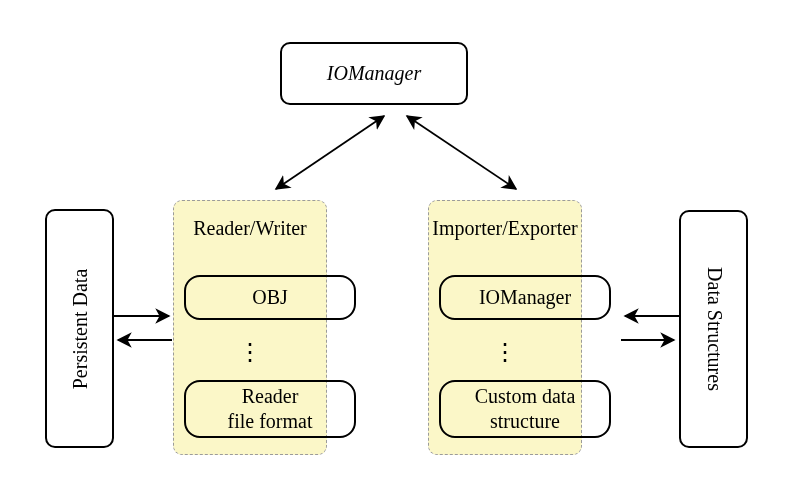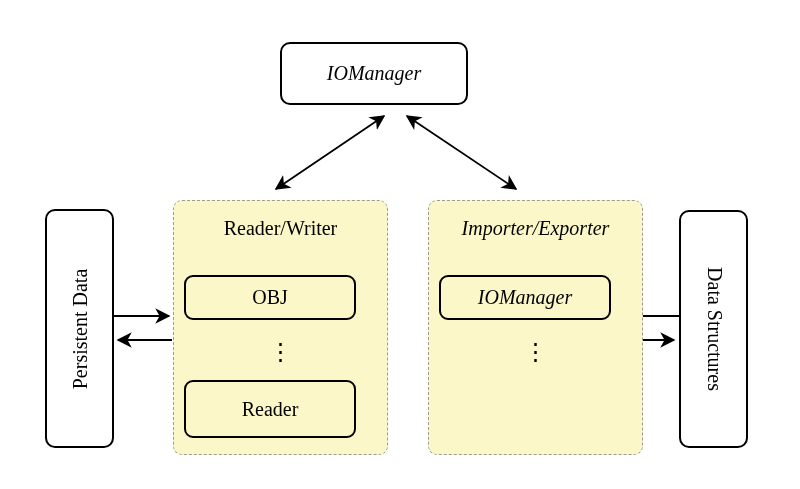--- a/index.html
+++ b/index.html
@@ -45,42 +45,42 @@
     position: absolute;
     left: 50%; top: 50%;
     white-space: nowrap;
     font-size: 20px;
   }
   .vlabel.ccw { transform: translate(-50%, -50%) rotate(-90deg); }
   .vlabel.cw  { transform: translate(-50%, -50%) rotate(90deg); }
   .panel {
     position: absolute;
     top: 200px;
-    width: 215px;
+    width: 154px;
     height: 255px;
     background: var(--panel-fill);
     border: 1.6px dashed var(--panel-border);
     border-radius: 9px;
   }
   .panel.left  { left: 173px; }
-  .panel.right { left: 428px; font-style: italic; }
+  .panel.right { left: 428px; }
   .panel-title {
     position: absolute;
     top: 16px;
     left: 0;
     width: 100%;
     text-align: center;
     font-size: 20px;
   }
   .inner-box {
     position: absolute;
     left: 10px;
     width: 172px;
     border: 2.6px solid var(--box-border);
-    border-radius: 9px;
+    border-radius: 16px;
     background: transparent;
     display: flex;
     flex-direction: column;
     align-items: center;
     justify-content: center;
     font-size: 20px;
     line-height: 1.25;
     text-align: center;
   }
   .inner-box.first { top: 74px;  height: 45px; }
@@ -130,24 +130,29 @@
   </div>
 
   <div class="panel left">
     <div class="panel-title">Reader/Writer</div>
     <div class="inner-box first">
       <span>OBJ</span>
     </div>
     <div class="dots">⋮</div>
     <div class="inner-box last">
       <span>Reader</span>
+      <span>file format</span>
     </div>
   </div>
 
   <div class="panel right">
     <div class="panel-title">Importer/Exporter</div>
     <div class="inner-box first">
       <span>IOManager</span>
     </div>
     <div class="dots">⋮</div>
+    <div class="inner-box last">
+      <span>Custom data</span>
+      <span>structure</span>
+    </div>
   </div>
 
 </div>
 
 </body></html>

